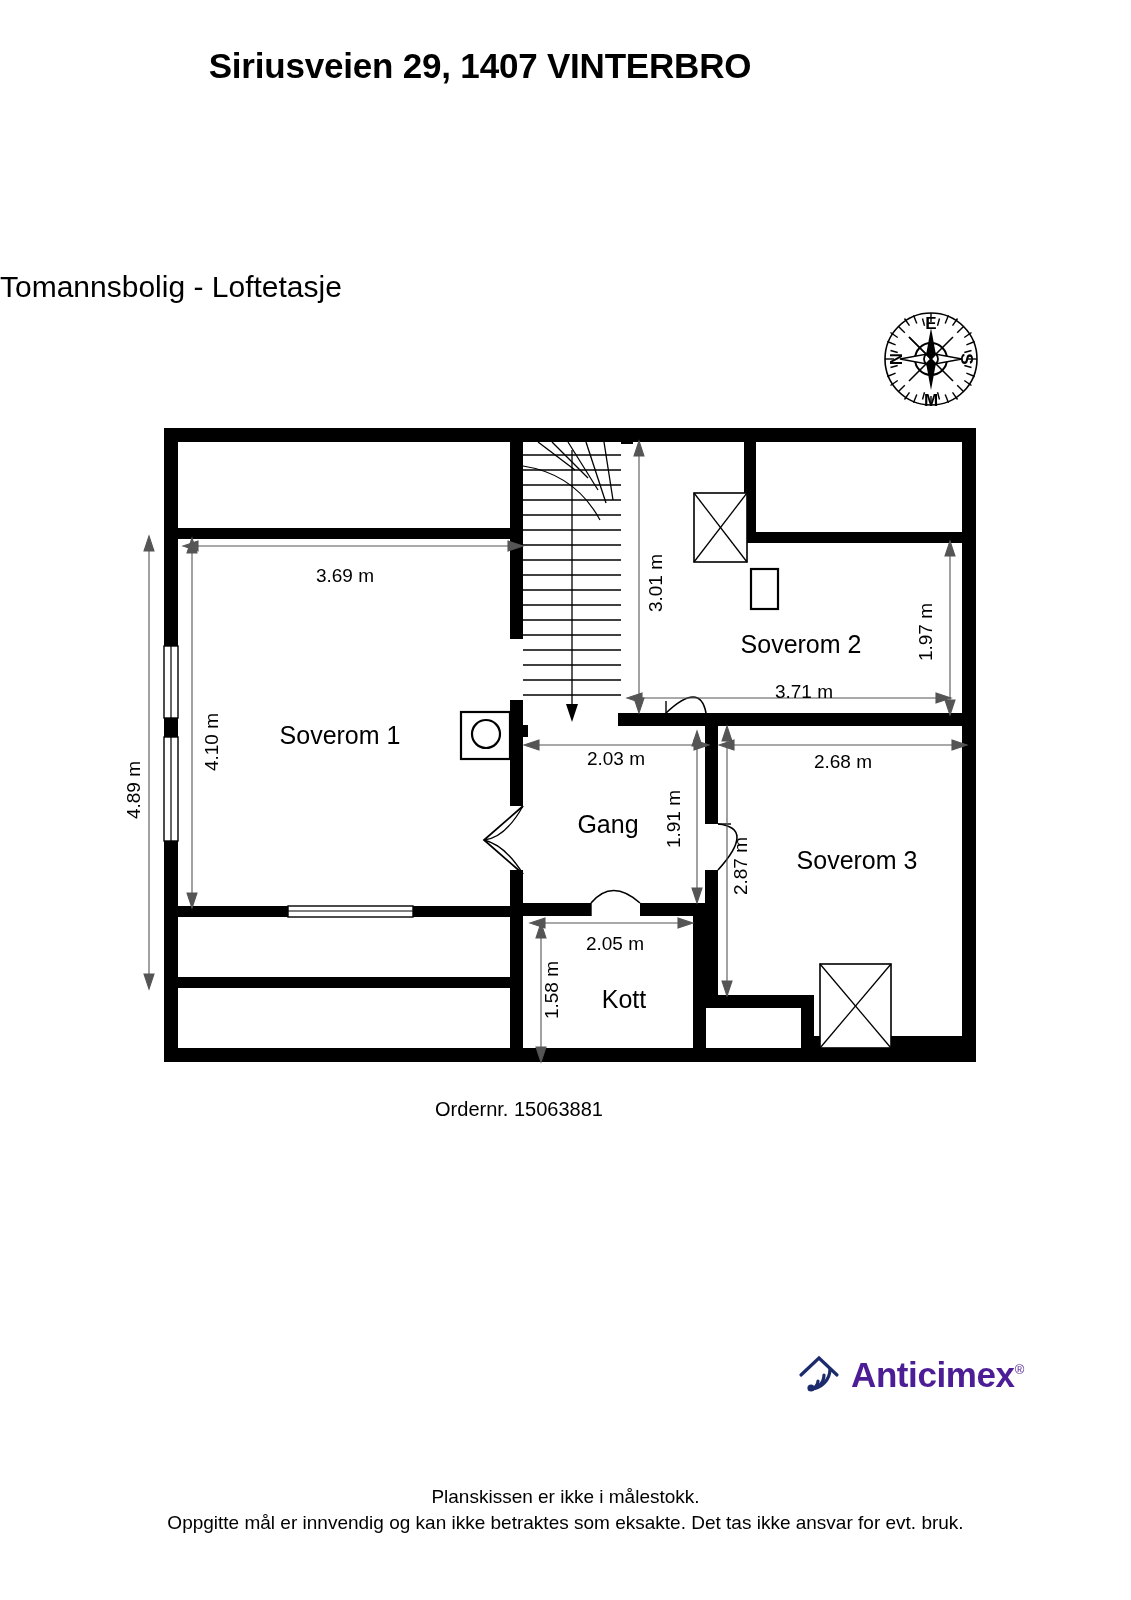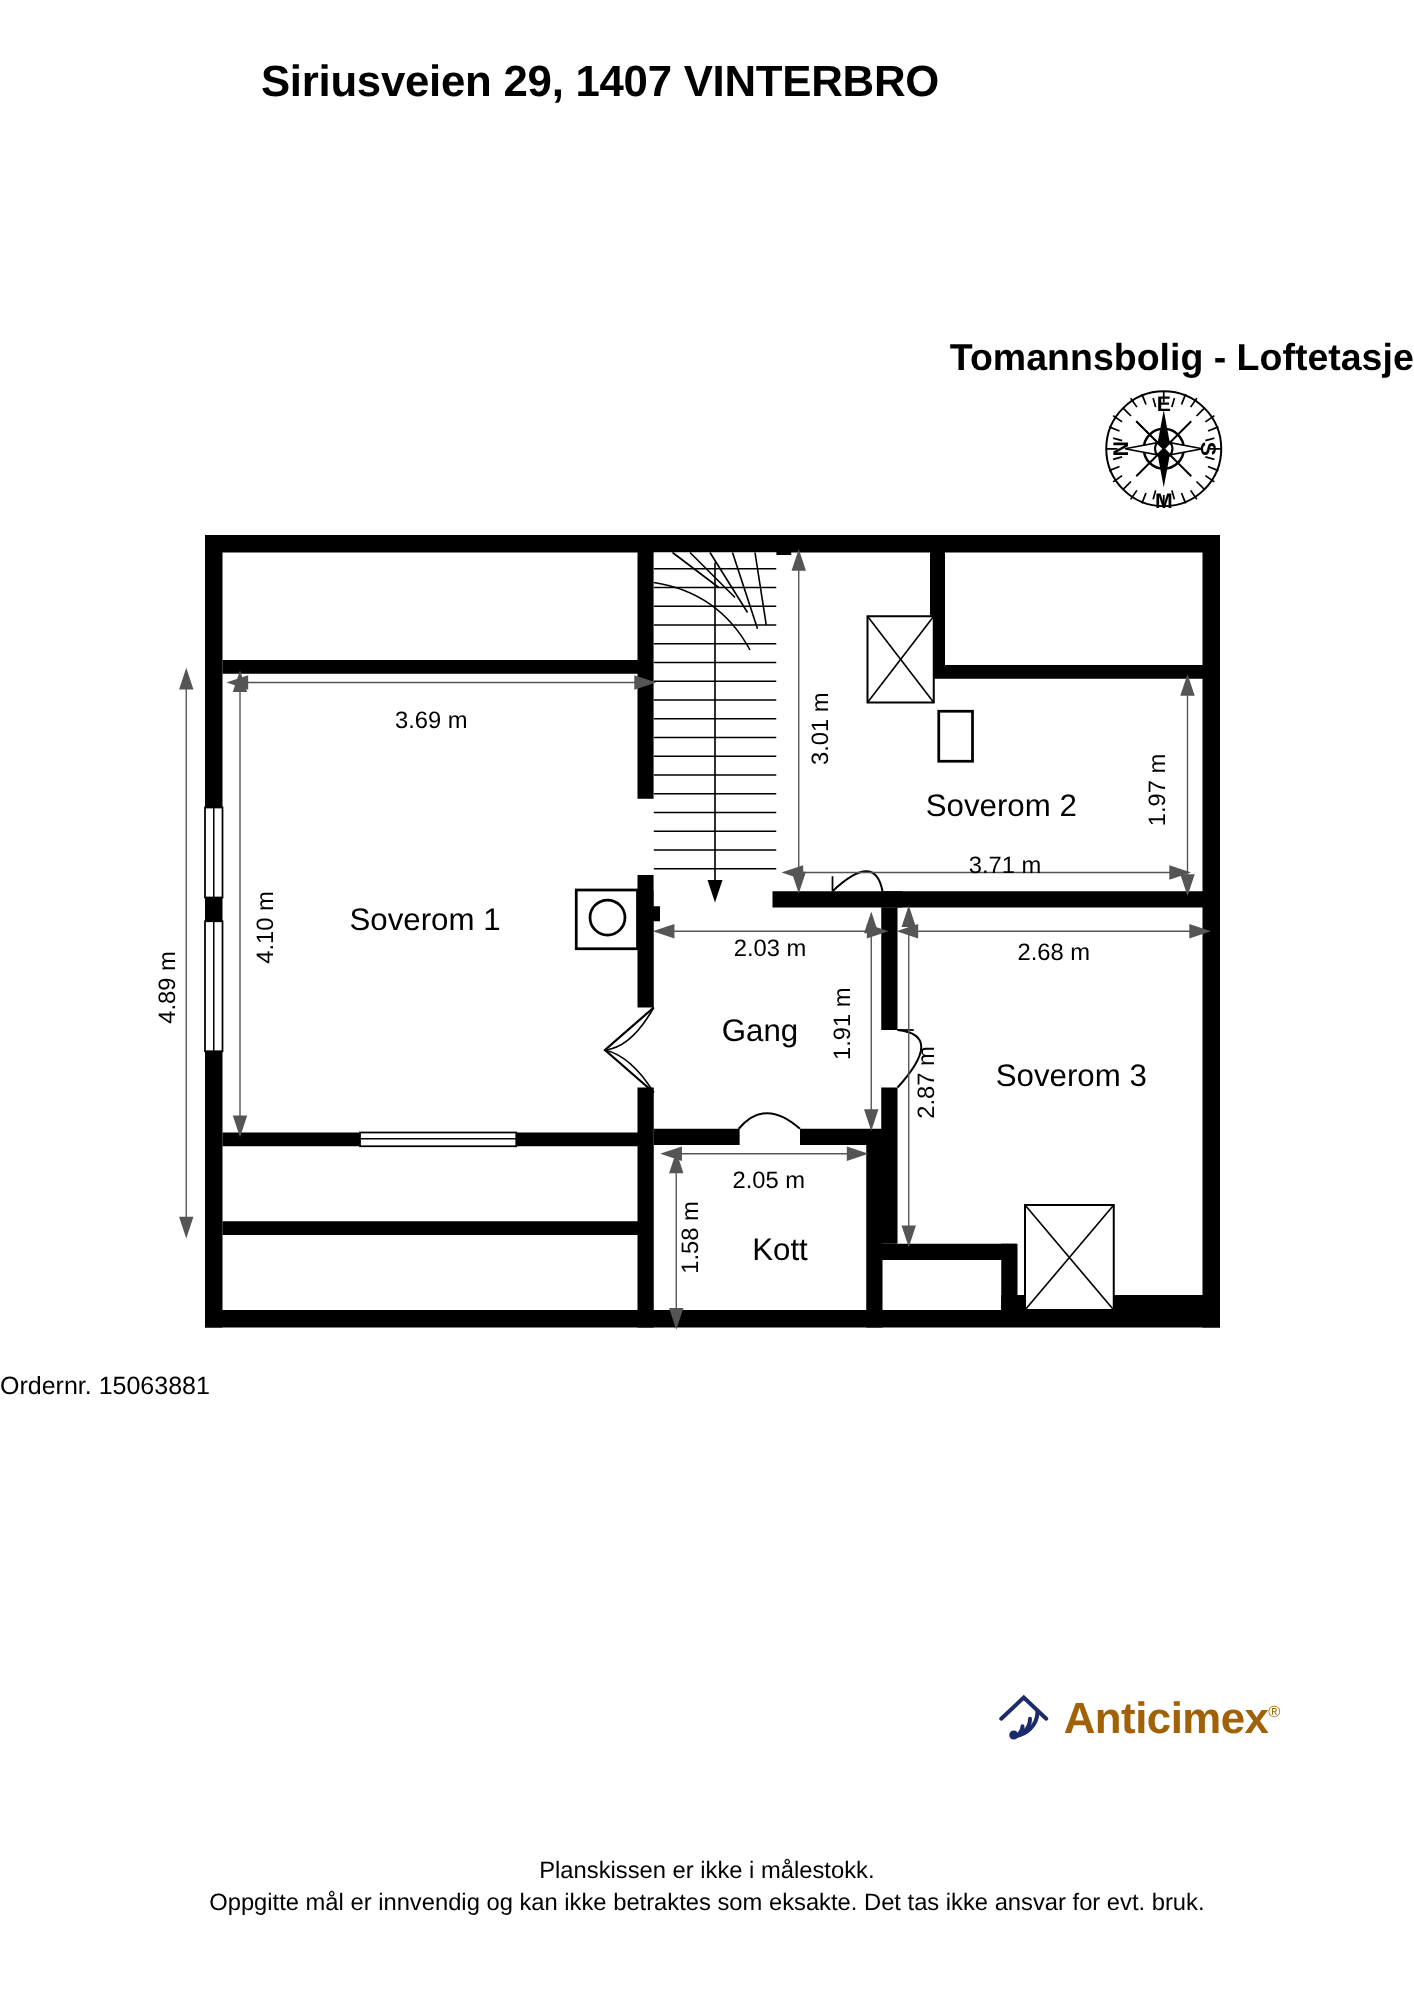--- a/index.html
+++ b/index.html
@@ -20,27 +20,28 @@
     position: absolute;
     top: 46px; left: 0; width: 960px;
     text-align: center;
     font-size: 35px;
     font-weight: 700;
     letter-spacing: -0.2px;
   }
   #plan-subtitle {
     position: absolute;
     top: 270px; left: 0; width: 1131px;
-    text-align: right;
+    text-align: left;
     font-size: 30px;
-    font-weight: 700;
+    font-weight: 400;
   }
   #order-number {
     position: absolute;
     top: 1098px; left: 0; width: 1038px;
+    text-align: center;
     font-size: 20px;
   }
 
   
   #compass {
     position: absolute;
     left: 879px; top: 307px;
     width: 104px; height: 104px;
   }
 
@@ -54,21 +55,21 @@
   
   #logo {
     position: absolute;
     left: 797px; top: 1352px;
     width: 262px; height: 46px;
     display: flex; align-items: center;
   }
   #logo .logo-text {
     font-size: 35px;
     font-weight: 700;
-    color: #a16207;
+    color: #4c1d95;
     letter-spacing: -0.4px;
     margin-left: 8px;
     position: relative;
   }
   #logo .logo-reg {
     font-size: 13px;
     vertical-align: super;
     font-weight: 400;
   }
 

